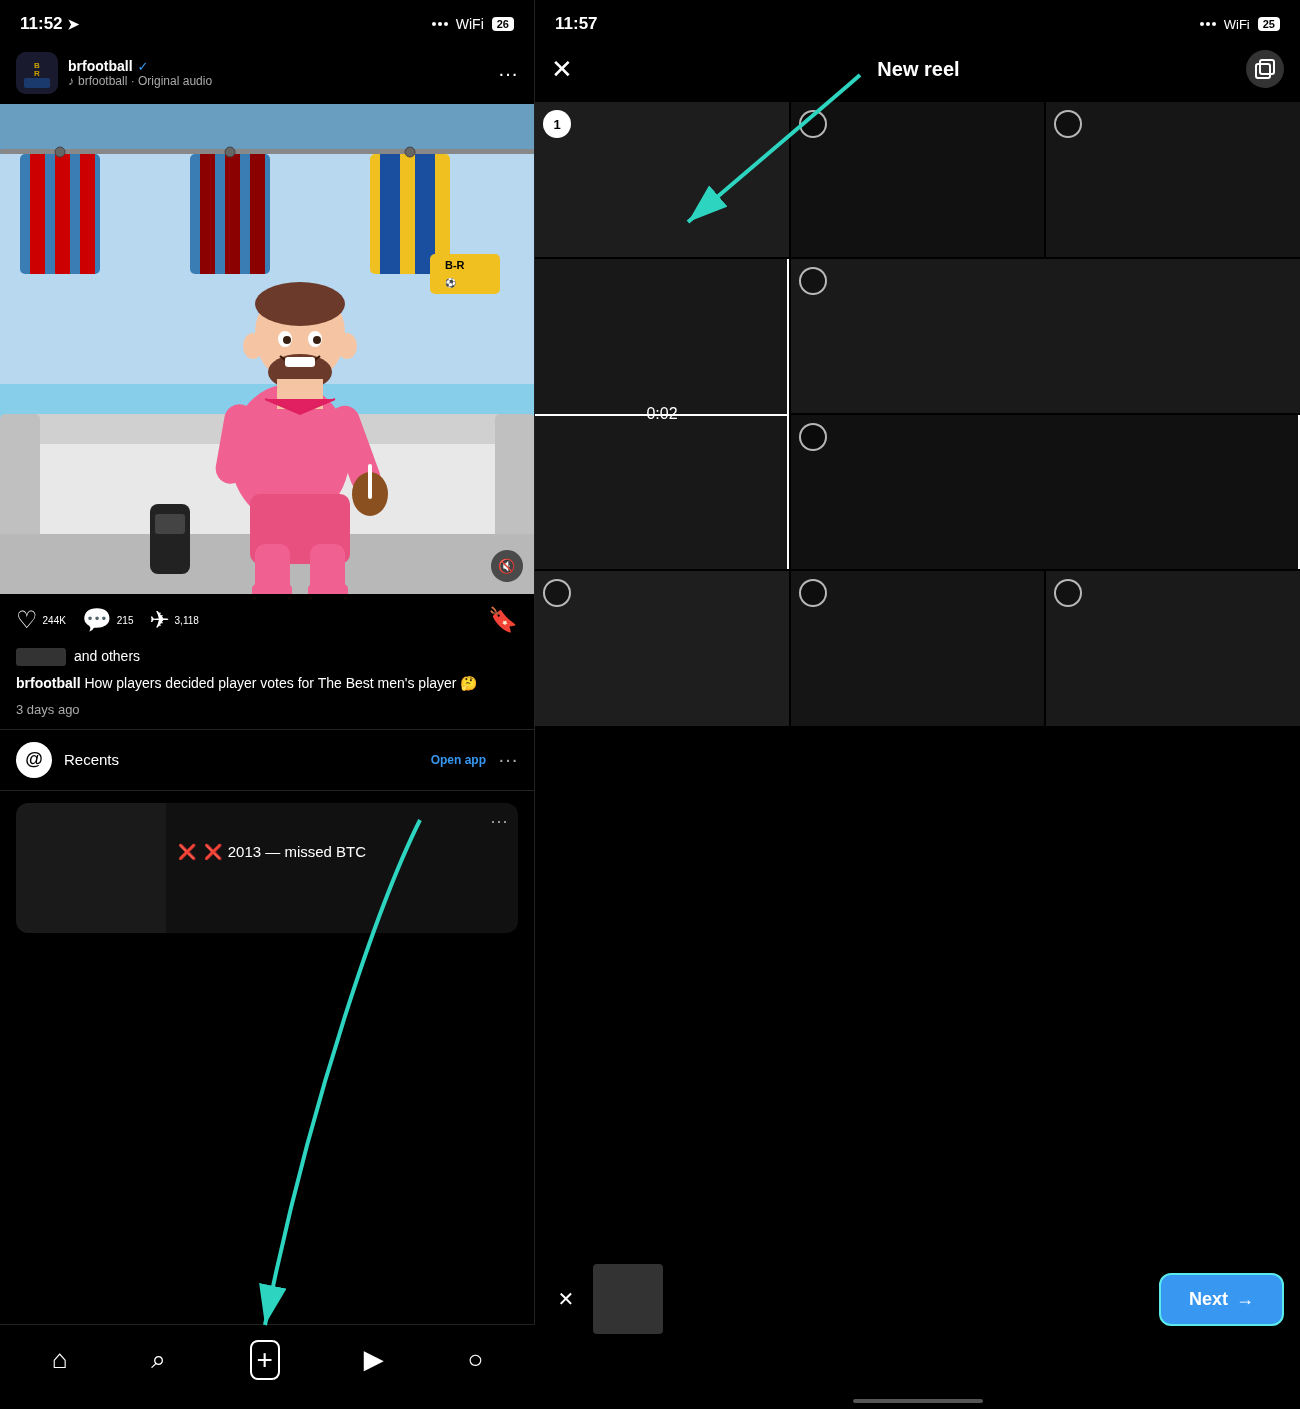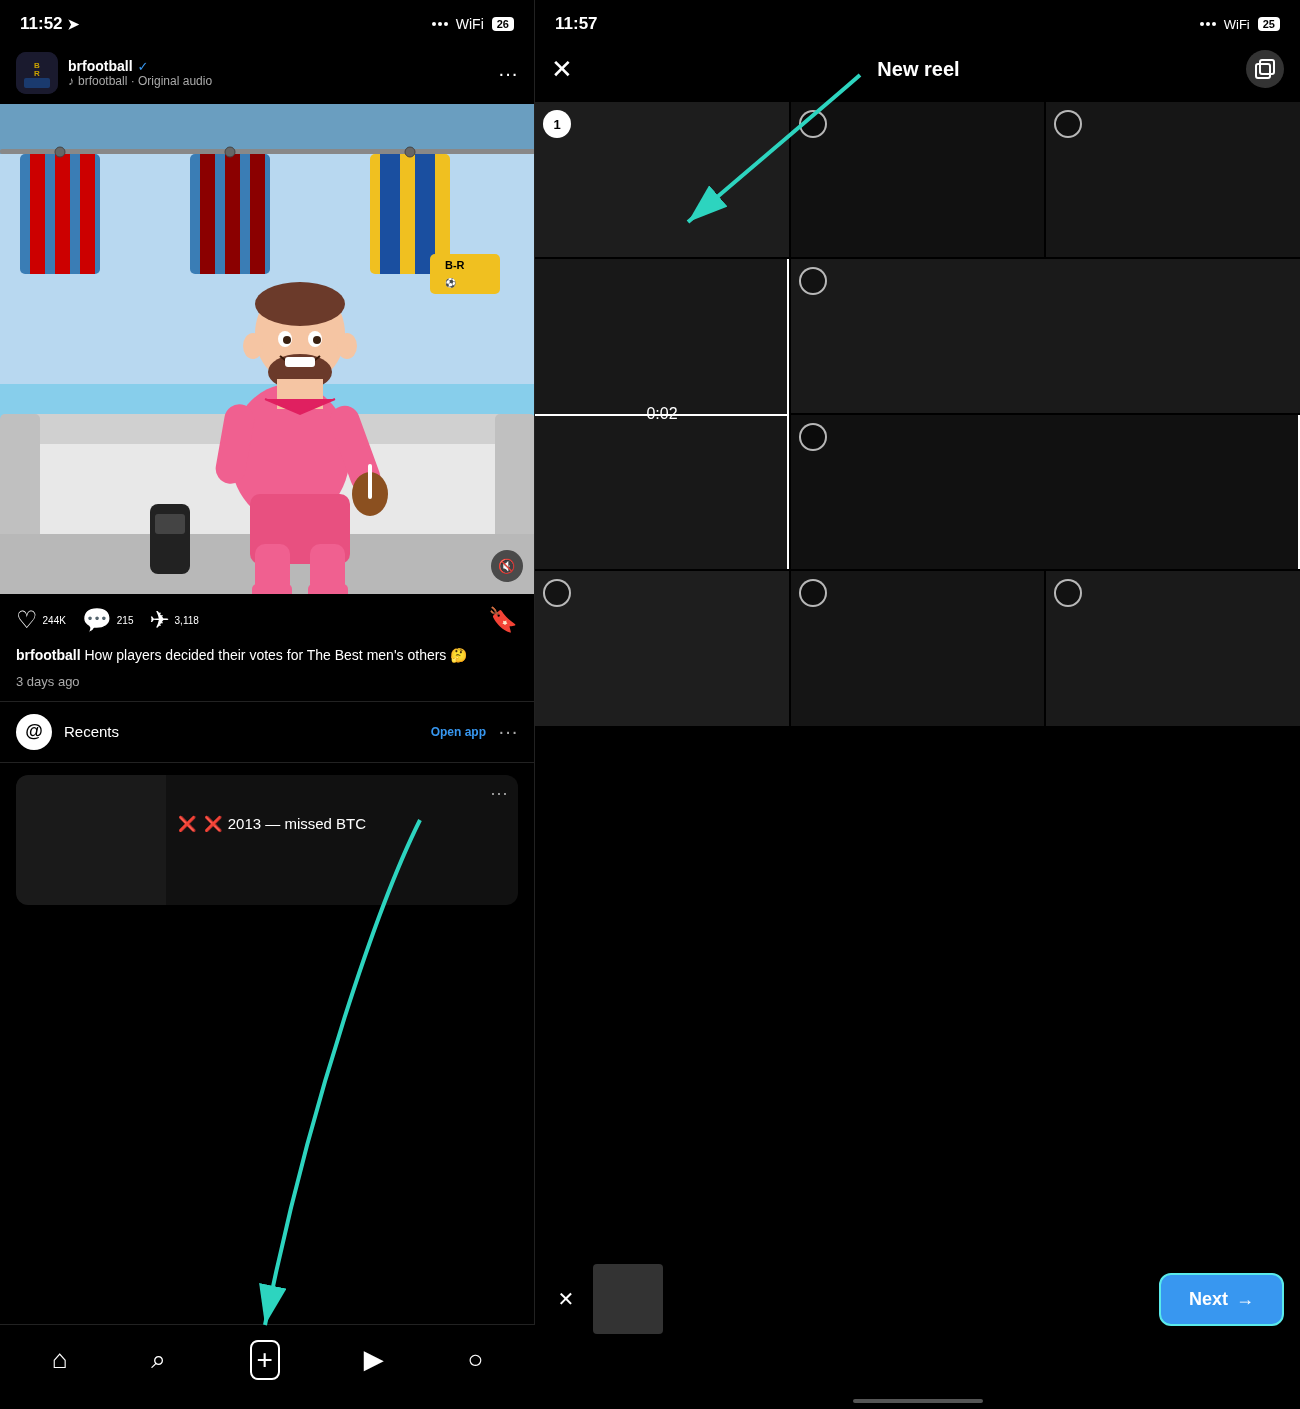--- a/index.html
+++ b/index.html
@@ -663,24 +663,28 @@
       <span class="action-count">215</span>
     </div>
     <div class="action-btn">
       <span class="action-icon">✈</span>
       <span class="action-count">3,118</span>
     </div>
     <div class="spacer"></div>
     <span class="bookmark-icon">🔖</span>
   </div>
 
+  <div class="likes-row">
+    <span class="likes-avatars"></span>
+    <span>and others</span>
+  </div>
 
   <div class="caption">
     <span class="caption-username">brfootball</span>
-    <span>How players decided their votes for The Best men's others 🤔</span>
+    <span>How players decided player votes for The Best men's player 🤔</span>
   </div>
 
   <div class="post-time">3 days ago</div>
 
   <div class="threads-promo">
     <div class="threads-logo">@</div>
     <span class="threads-text">Recents</span>
     <span class="open-app-btn">Open app</span>
     <span class="threads-more">···</span>
   </div>

